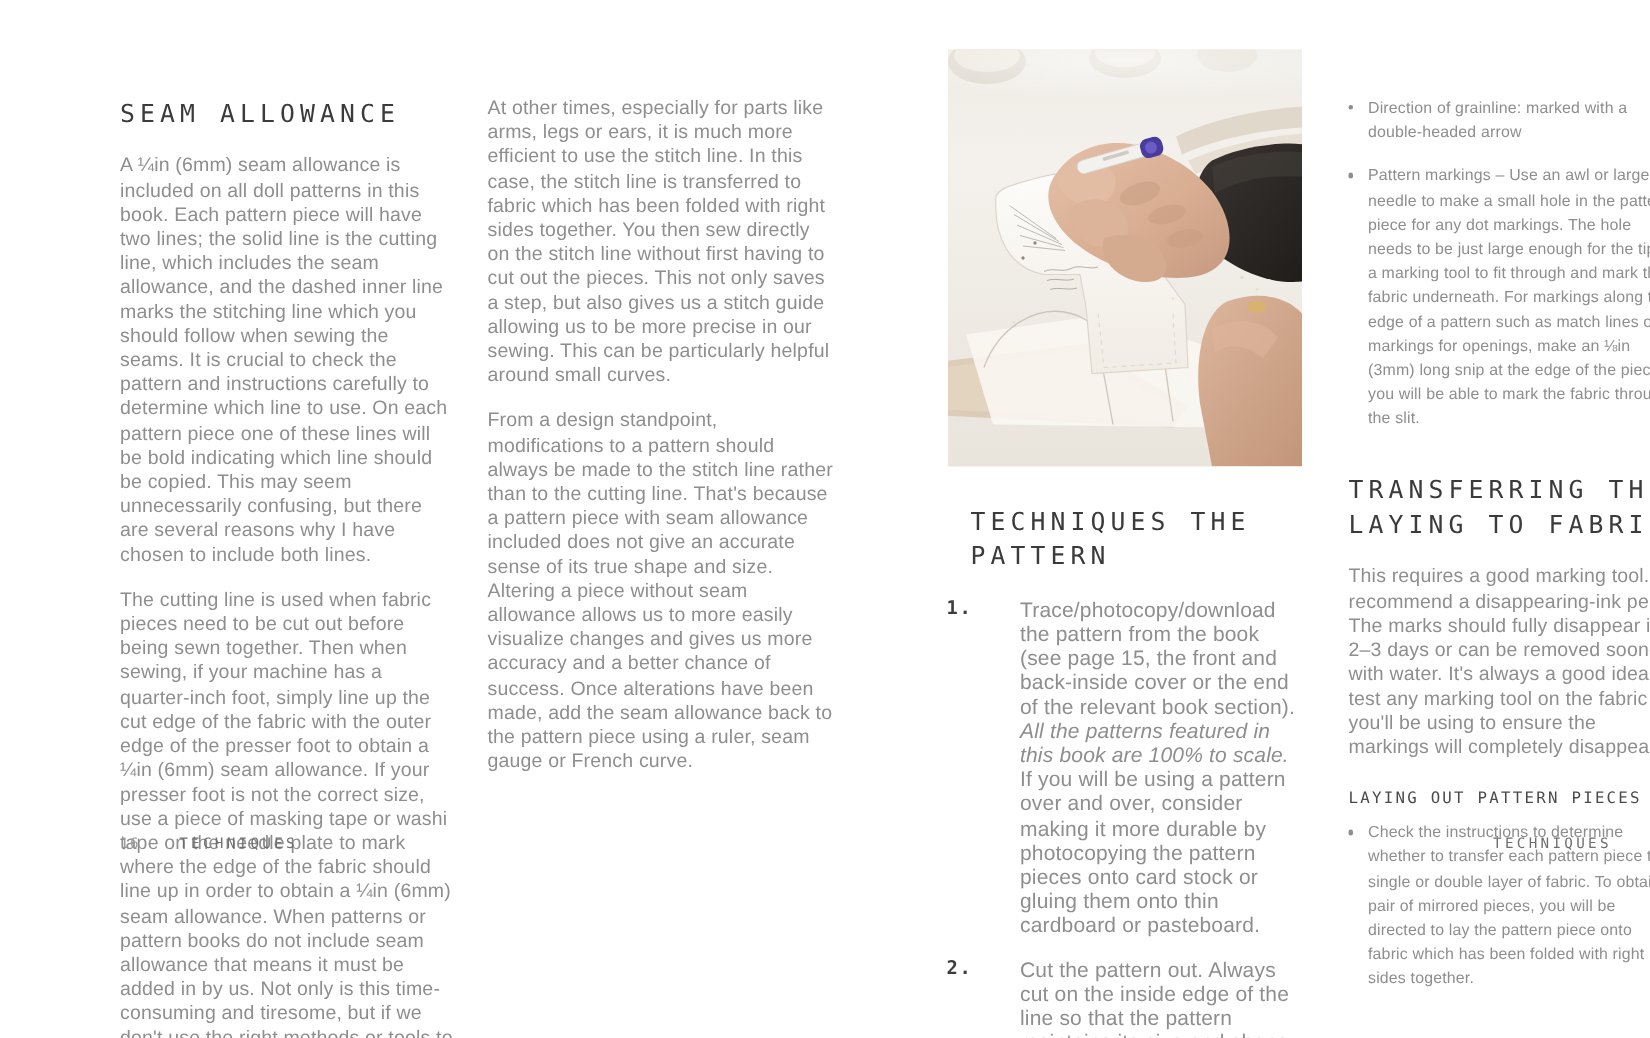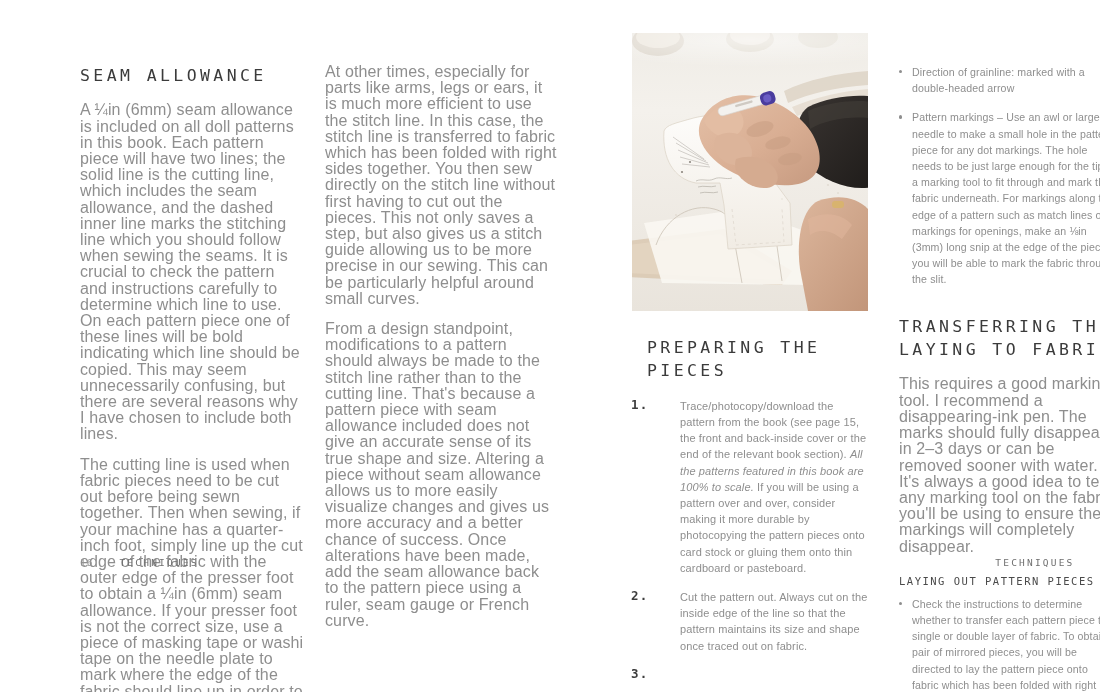--- a/index.html
+++ b/index.html
@@ -24,21 +24,21 @@
   }
   .h3{
     font-family:"DejaVu Sans Mono", monospace;
     font-size:10.5px;
     letter-spacing:1.5px;
     color:#4a4a4a;
     font-weight:400;
     margin:0 0 9px 0;
   }
   .p{
-    font-size:16px;
+    font-size:13px;
     line-height:16.2px;
     color:#8e8e8e;
     margin:0 0 14px 0;
     letter-spacing:.12px;
   }
   .p:last-child{margin-bottom:0;}
 
   
   .col{position:absolute;}
   #col-left-1{left:33px;top:64px;width:224px;}
@@ -59,21 +59,21 @@
   ol.steps{list-style:none;margin:0;padding:0;}
   ol.steps>li{position:relative;padding-left:33px;margin-bottom:13px;}
   ol.steps>li:last-child{margin-bottom:0;}
   .num{
     position:absolute;left:-16px;top:-1px;
     font-family:"DejaVu Sans Mono", monospace;
     font-size:12.5px;font-weight:bold;color:#3d3d3d;
     letter-spacing:1.2px;
   }
   .steptext{
-    font-size:11px;line-height:16.2px;color:#8e8e8e;margin:0;
+    font-size:14px;line-height:16.2px;color:#8e8e8e;margin:0;
     letter-spacing:.12px;
   }
   .steptext em{font-style:italic;}
 
   
   ul.bul{list-style:none;margin:12px 0 0 0;padding:0;}
   ul.bul>li{position:relative;padding-left:13px;margin-bottom:13px;}
   ul.bul>li:last-child{margin-bottom:0;}
   ul.bul>li:before{
     content:"";position:absolute;left:0;top:6px;
@@ -212,21 +212,21 @@
       <g fill="#d9d2c7" opacity="0.6">
         <circle cx="196" cy="152" r="1.1"></circle>
           <circle cx="206" cy="160" r="0.9"></circle>
         <circle cx="44" cy="182" r="0.9"></circle>
           <circle cx="150" cy="166" r="0.8"></circle>
       </g>
     </svg>
   </div>
 
   <div id="mid-text">
-    <h2 class="h1">PREPARING THE PIECES</h2>
+    <h2 class="h1">TECHNIQUES THE PATTERN</h2>
 
     <ol class="steps">
       <li>
         <span class="num">1.</span>
         <p class="steptext"><span>Trace/photocopy/download the pattern from the book (see page 15, the front and back-inside cover or the end of the relevant book section). </span><em>All the patterns featured in this book are 100% to scale.</em><span> If you will be using a pattern over and over, consider making it more durable by photocopying the pattern pieces onto card stock or gluing them onto thin cardboard or pasteboard.</span></p>
       </li>
       <li>
         <span class="num">2.</span>
         <p class="steptext">Cut the pattern out. Always cut on the inside edge of the line so that the pattern maintains its size and shape once traced out on fabric.</p>
       </li>

